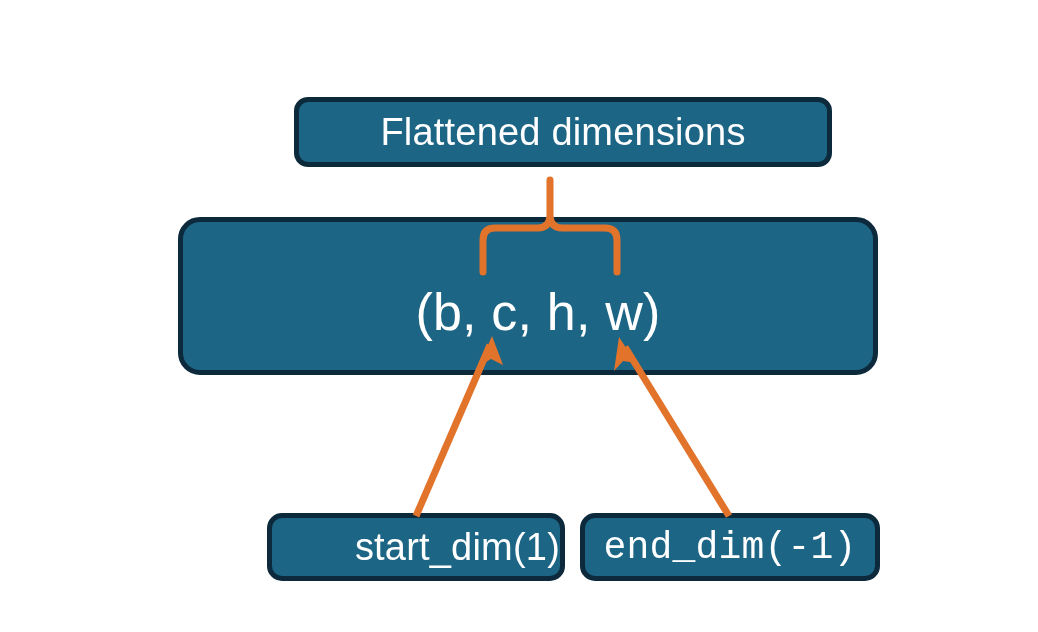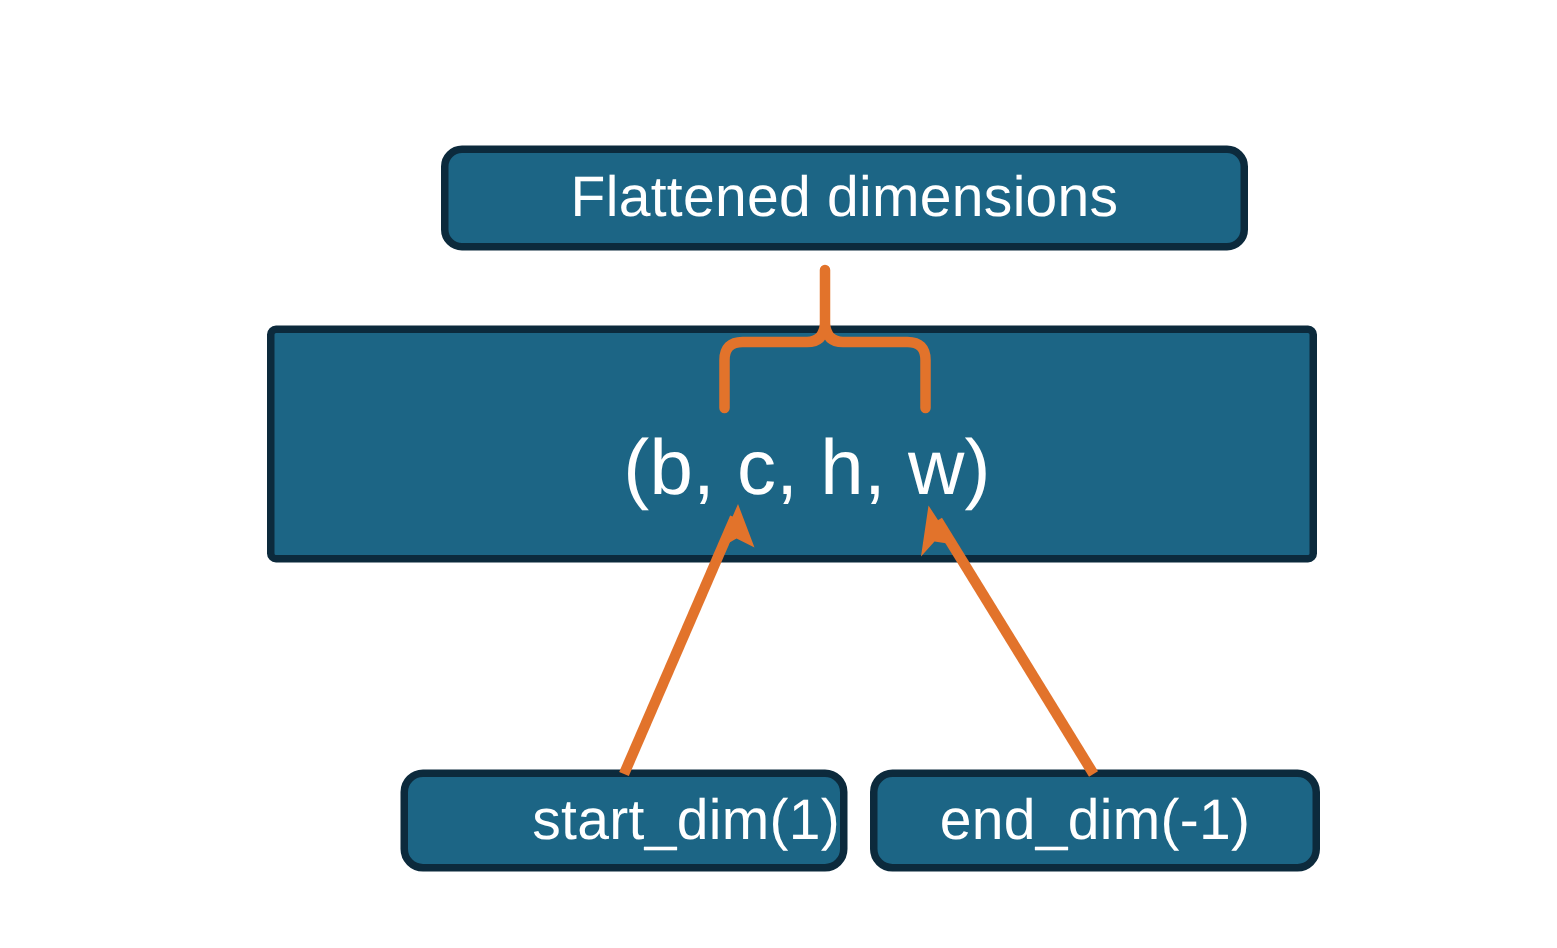--- a/index.html
+++ b/index.html
@@ -39,21 +39,21 @@
     width: 538px;
     height: 70px;
     border-radius: 14px;
     font-size: 38px;
   }
   #node-shape {
     left: 178px;
     top: 217px;
     width: 700px;
     height: 158px;
-    border-radius: 6px;
+    border-radius: 22px;
     font-size: 52px;
     align-items: center;
     padding-left: 20px;
   }
   #node-shape .shape-text {
     position: relative;
     top: 16px;
   }
   #node-start {
     left: 267px;
@@ -64,20 +64,21 @@
     font-size: 38px;
     justify-content: flex-end;
   }
   #node-end {
     left: 580px;
     top: 513px;
     width: 300px;
     height: 68px;
     border-radius: 15px;
     font-size: 38px;
+    font-family: Liberation Mono, monospace;
   }
   #overlay {
     position: absolute;
     left: 0;
     top: 0;
     width: 1038px;
     height: 632px;
     z-index: 3;
     pointer-events: none;
   }

